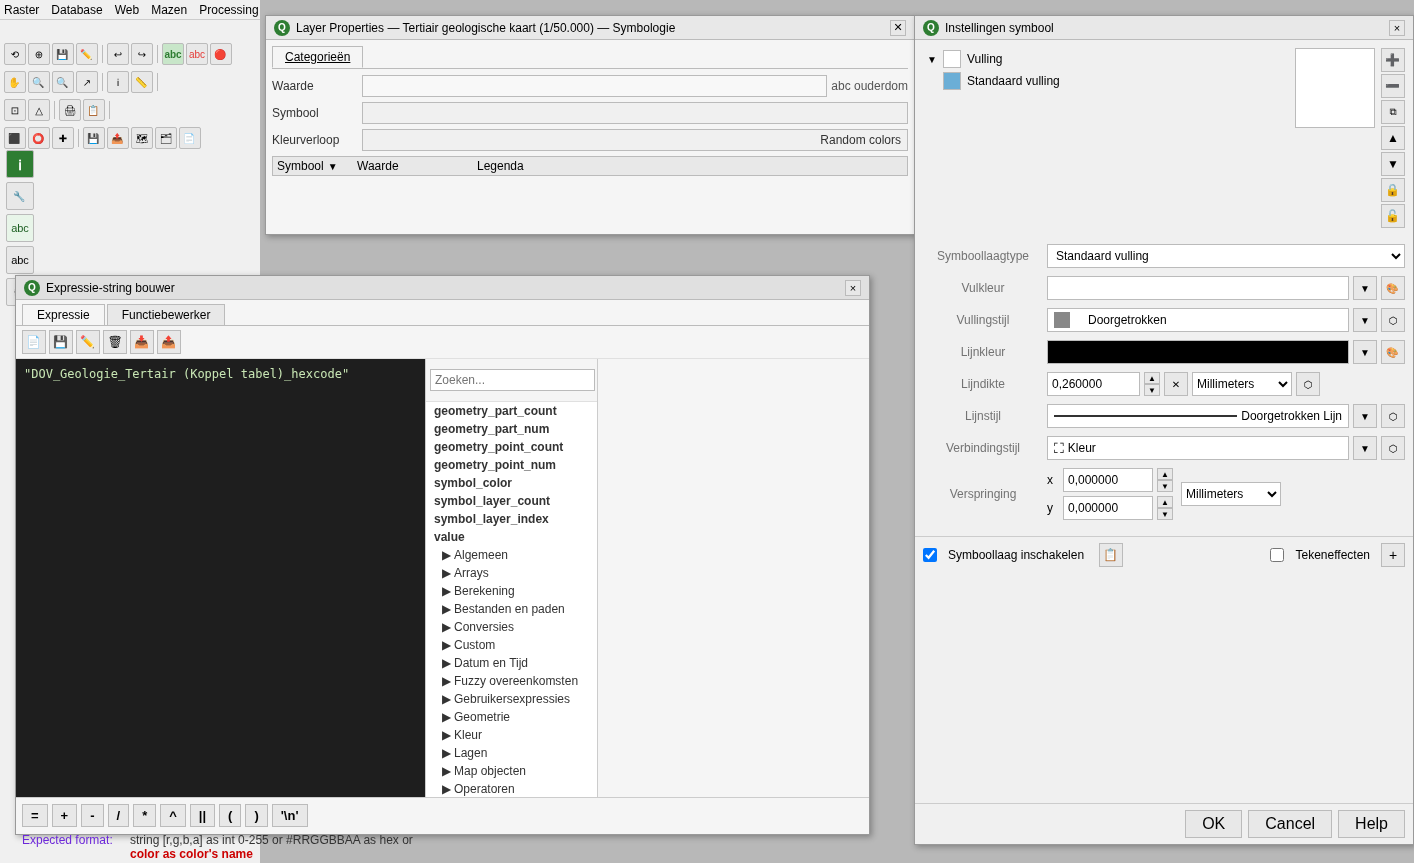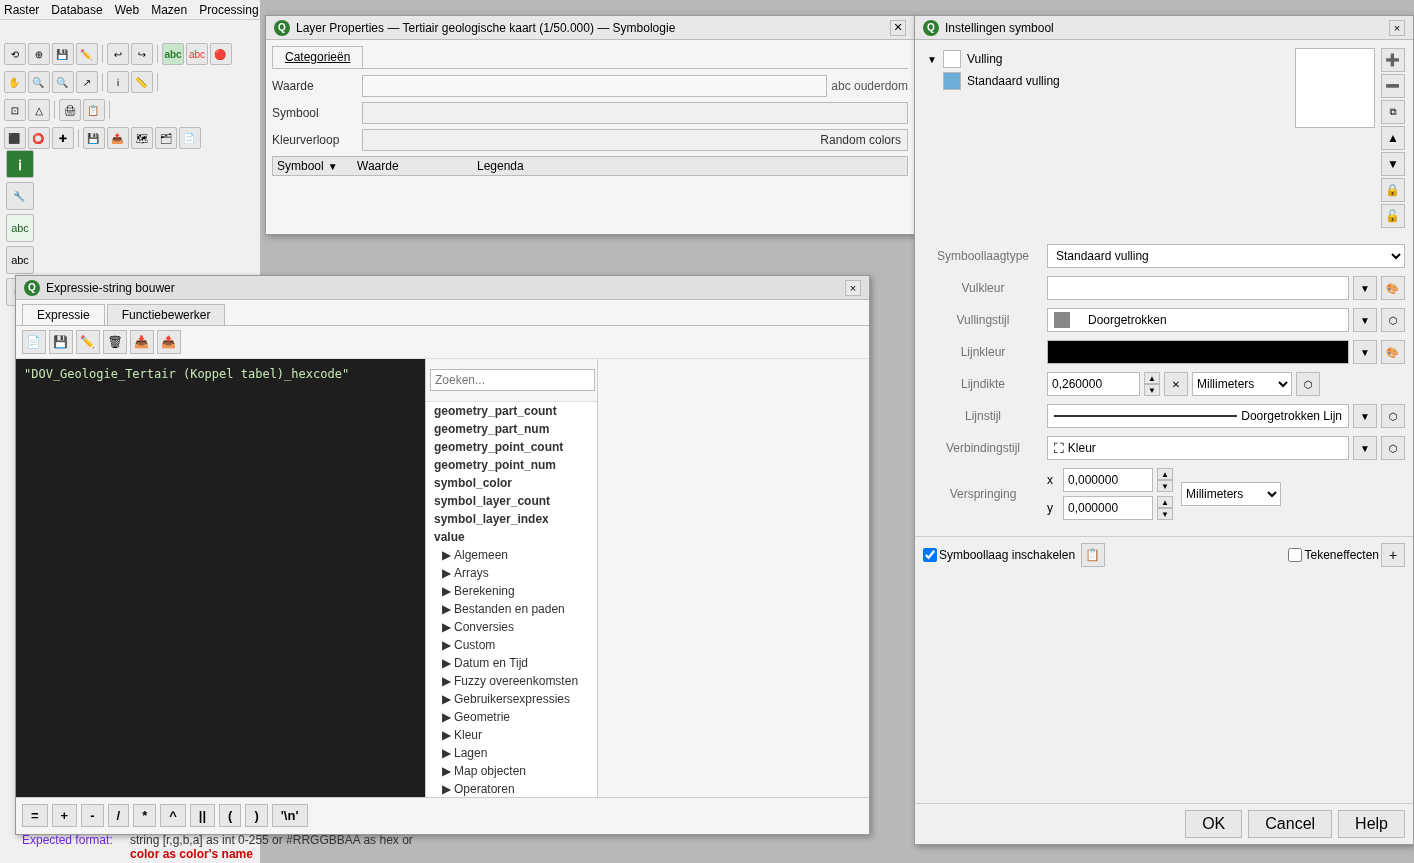--- a/index.html
+++ b/index.html
@@ -478,21 +478,21 @@
             <div class="sym-spin-btn">▼</div>
           </div>
         </div>
       </div>
       <select class="sym-unit-drop" style="margin-left:4px;">
         <option>Millimeters</option>
       </select>
     </div>
   </div>
 
-  <div style="padding: 6px 8px; display:flex; align-items:center; gap:2px; border-top:1px solid #ccc;">
+  <div style="padding: 6px 8px; display:flex; align-items:center; gap:11px; border-top:1px solid #ccc;">
     <input type="checkbox" class="sym-checkbox" checked="" style="">
     <span>Symboollaag inschakelen</span>
     <div class="sym-bottom-btn" style="margin-left:4px;">📋</div>
     <div style="flex:1;"></div>
     <input type="checkbox" class="sym-checkbox" style="">
     <span>Tekeneffecten</span>
     <div class="sym-add-btn">+</div>
   </div>
 
   <div style="flex:1;"></div>

